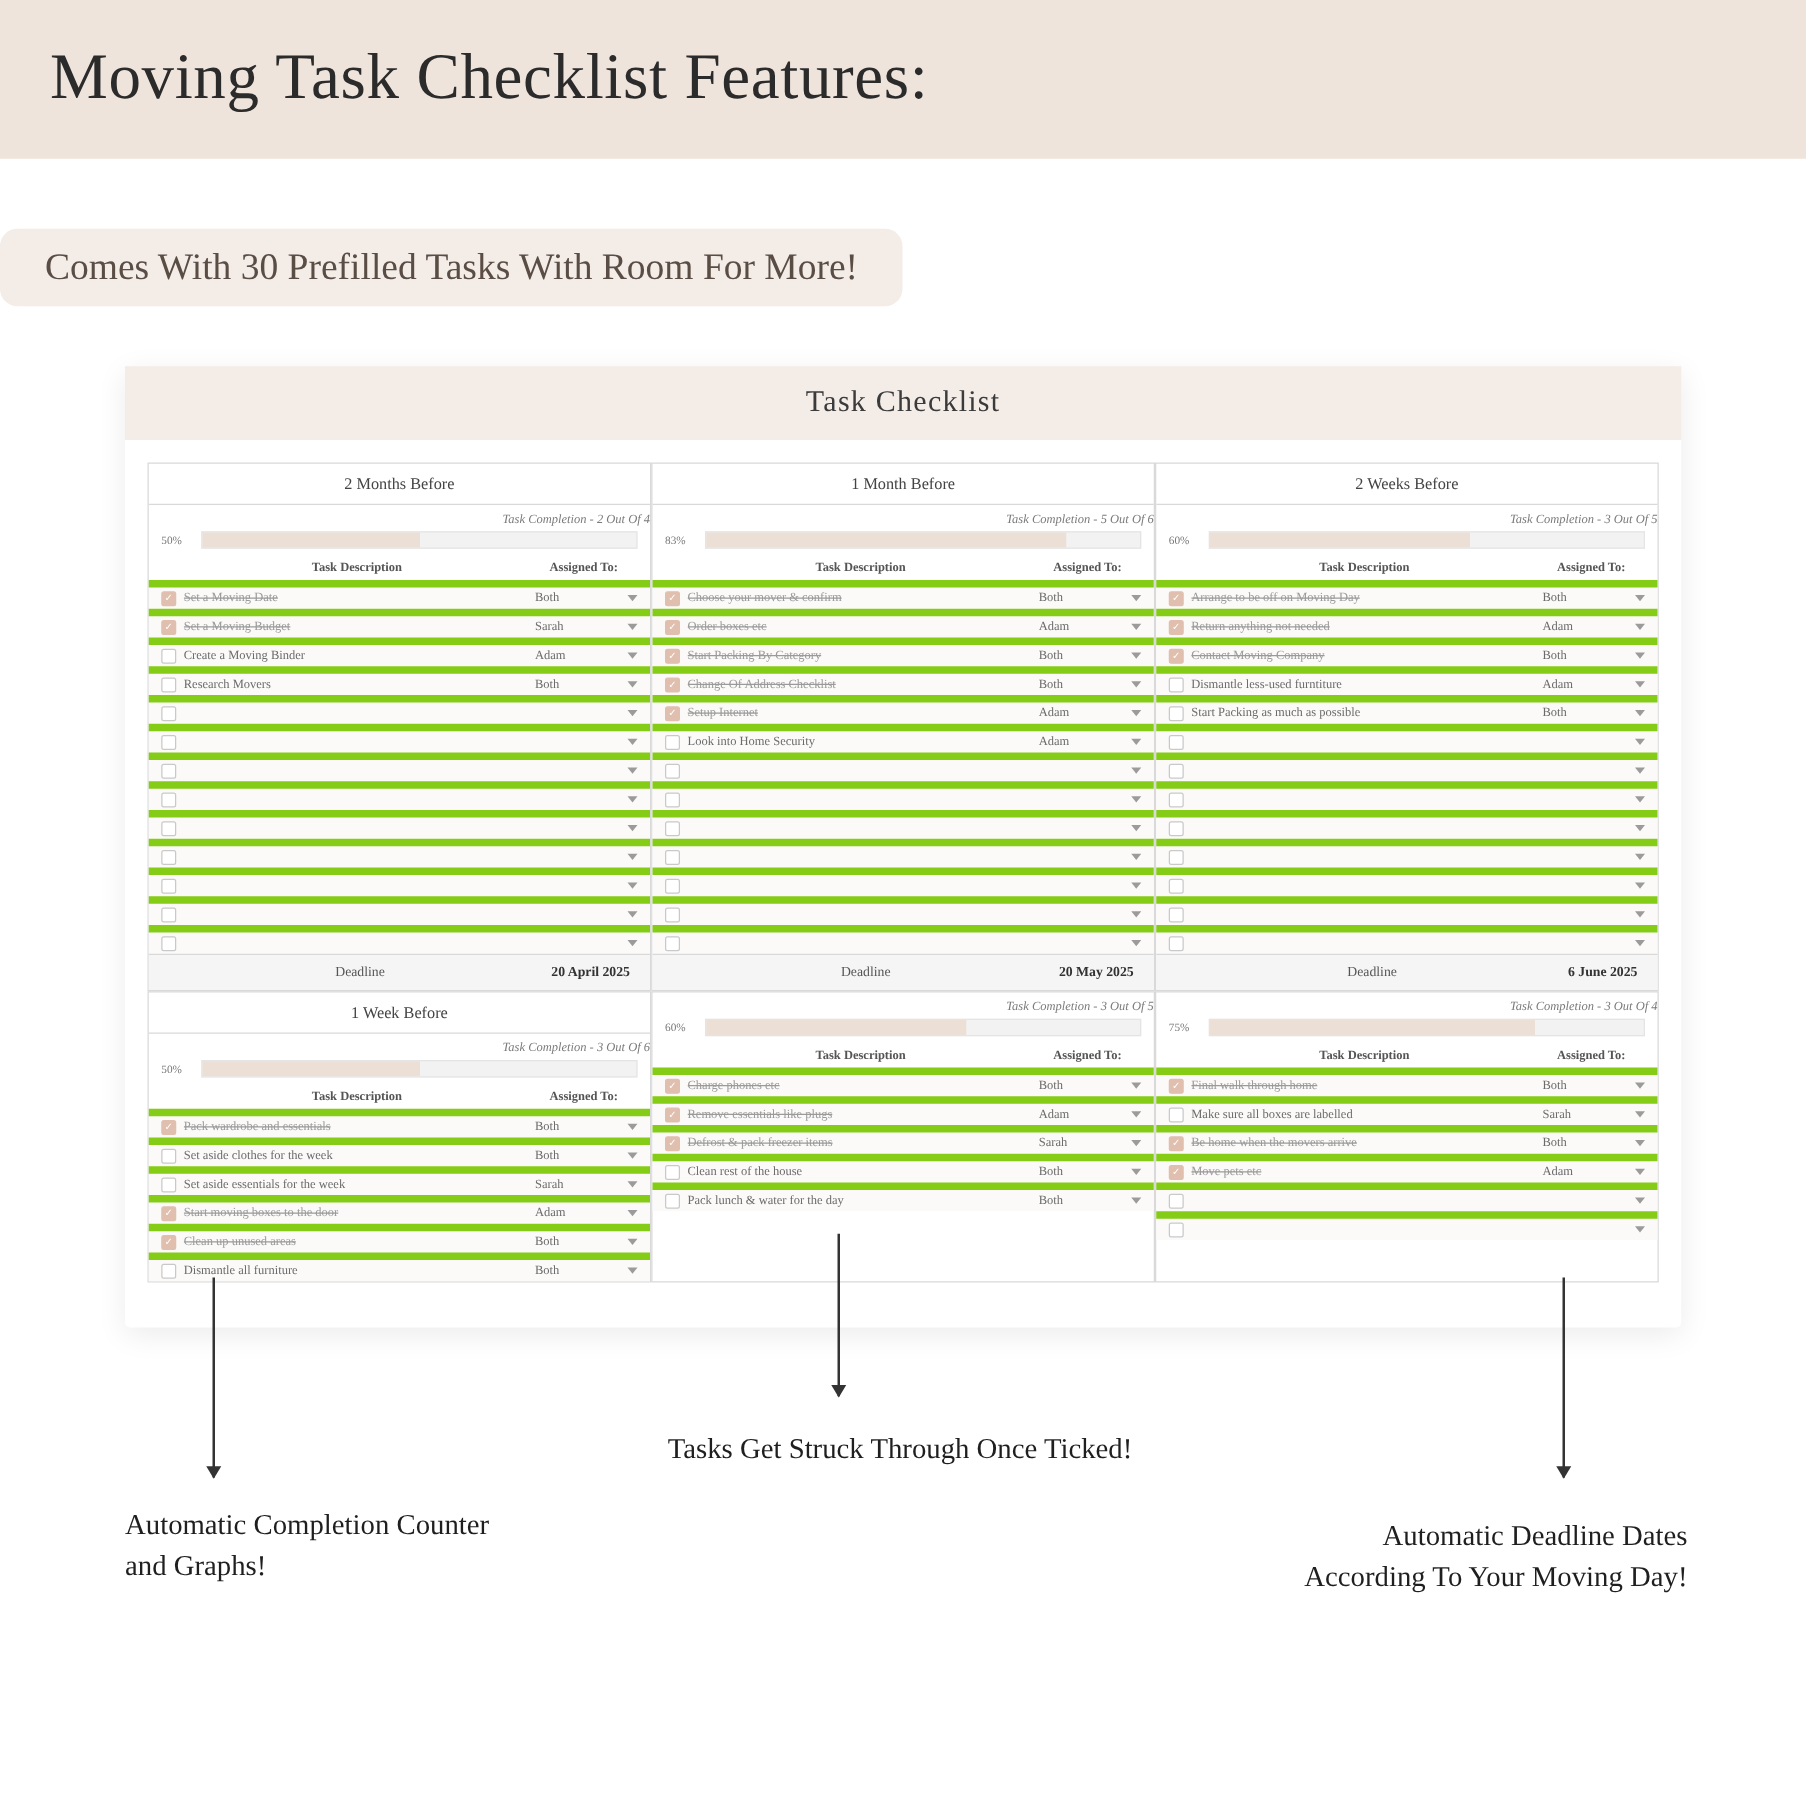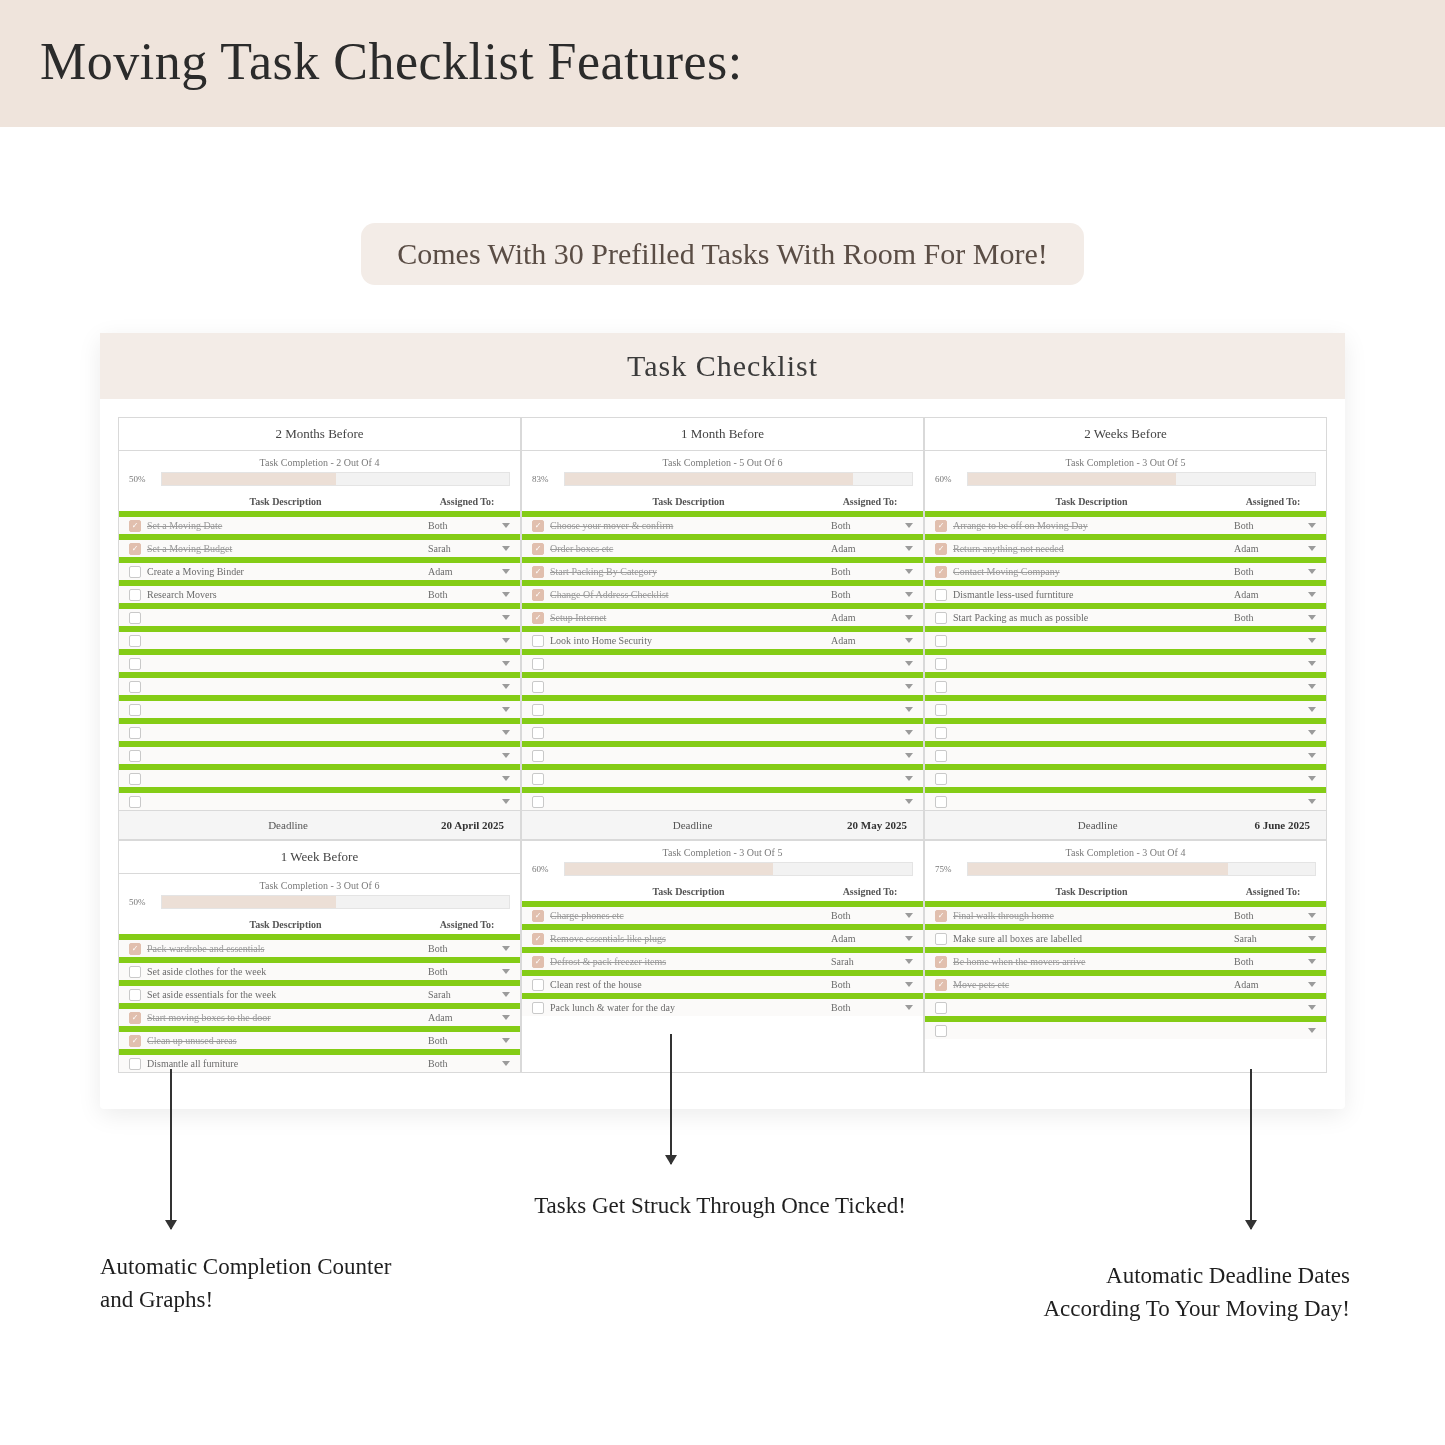--- a/index.html
+++ b/index.html
@@ -25,22 +25,22 @@
     padding:32px 40px 36px;
   }
   .hero h1{
     margin:0;
     font-size:52px;
     font-weight:400;
     letter-spacing:.5px;
   }
   
   .pillwrap{
-    text-align:center;
-    margin:96px 0 48px;
+    text-align:left;
+    margin:56px 0 48px;
   }
   .pill{
     display:inline-block;
     background:var(--beige-light);
     border-radius:14px;
     padding:14px 36px;
     font-size:30px;
     color:#5a4d45;
   }
   
@@ -50,21 +50,21 @@
     box-shadow:0 6px 24px rgba(0,0,0,.08);
     border-radius:4px;
     padding:0 0 18px;
     position:relative;
   }
   .sheet-title{
     background:var(--beige-light);
     text-align:center;
     padding:16px 0;
     font-family: "Brush Script MT", cursive;
-    font-size:30px;
+    font-size:24px;
     letter-spacing:1px;
     color:#3b3b3b;
   }
   .grid{
     display:grid;
     grid-template-columns:repeat(3,1fr);
     padding:18px;
   }
   .panel{
     border:1px solid var(--border);
@@ -72,24 +72,25 @@
     color:var(--ink-soft);
   }
   .panel .ttl{
     text-align:center;
     padding:8px 0;
     border-bottom:1px solid var(--border);
     font-size:13px;
     color:#444;
   }
   .panel .sub{
-    text-align:center;
+    text-align:right;
     font-size:10px;
     color:#7a7a7a;
     padding:6px 0 4px;
+    font-style:italic;
   }
   .progressRow{
     display:flex;
     align-items:center;
     gap:6px;
     padding:0 10px 6px;
   }
   .progressRow .pct{
     width:26px;
     font-size:9px;

